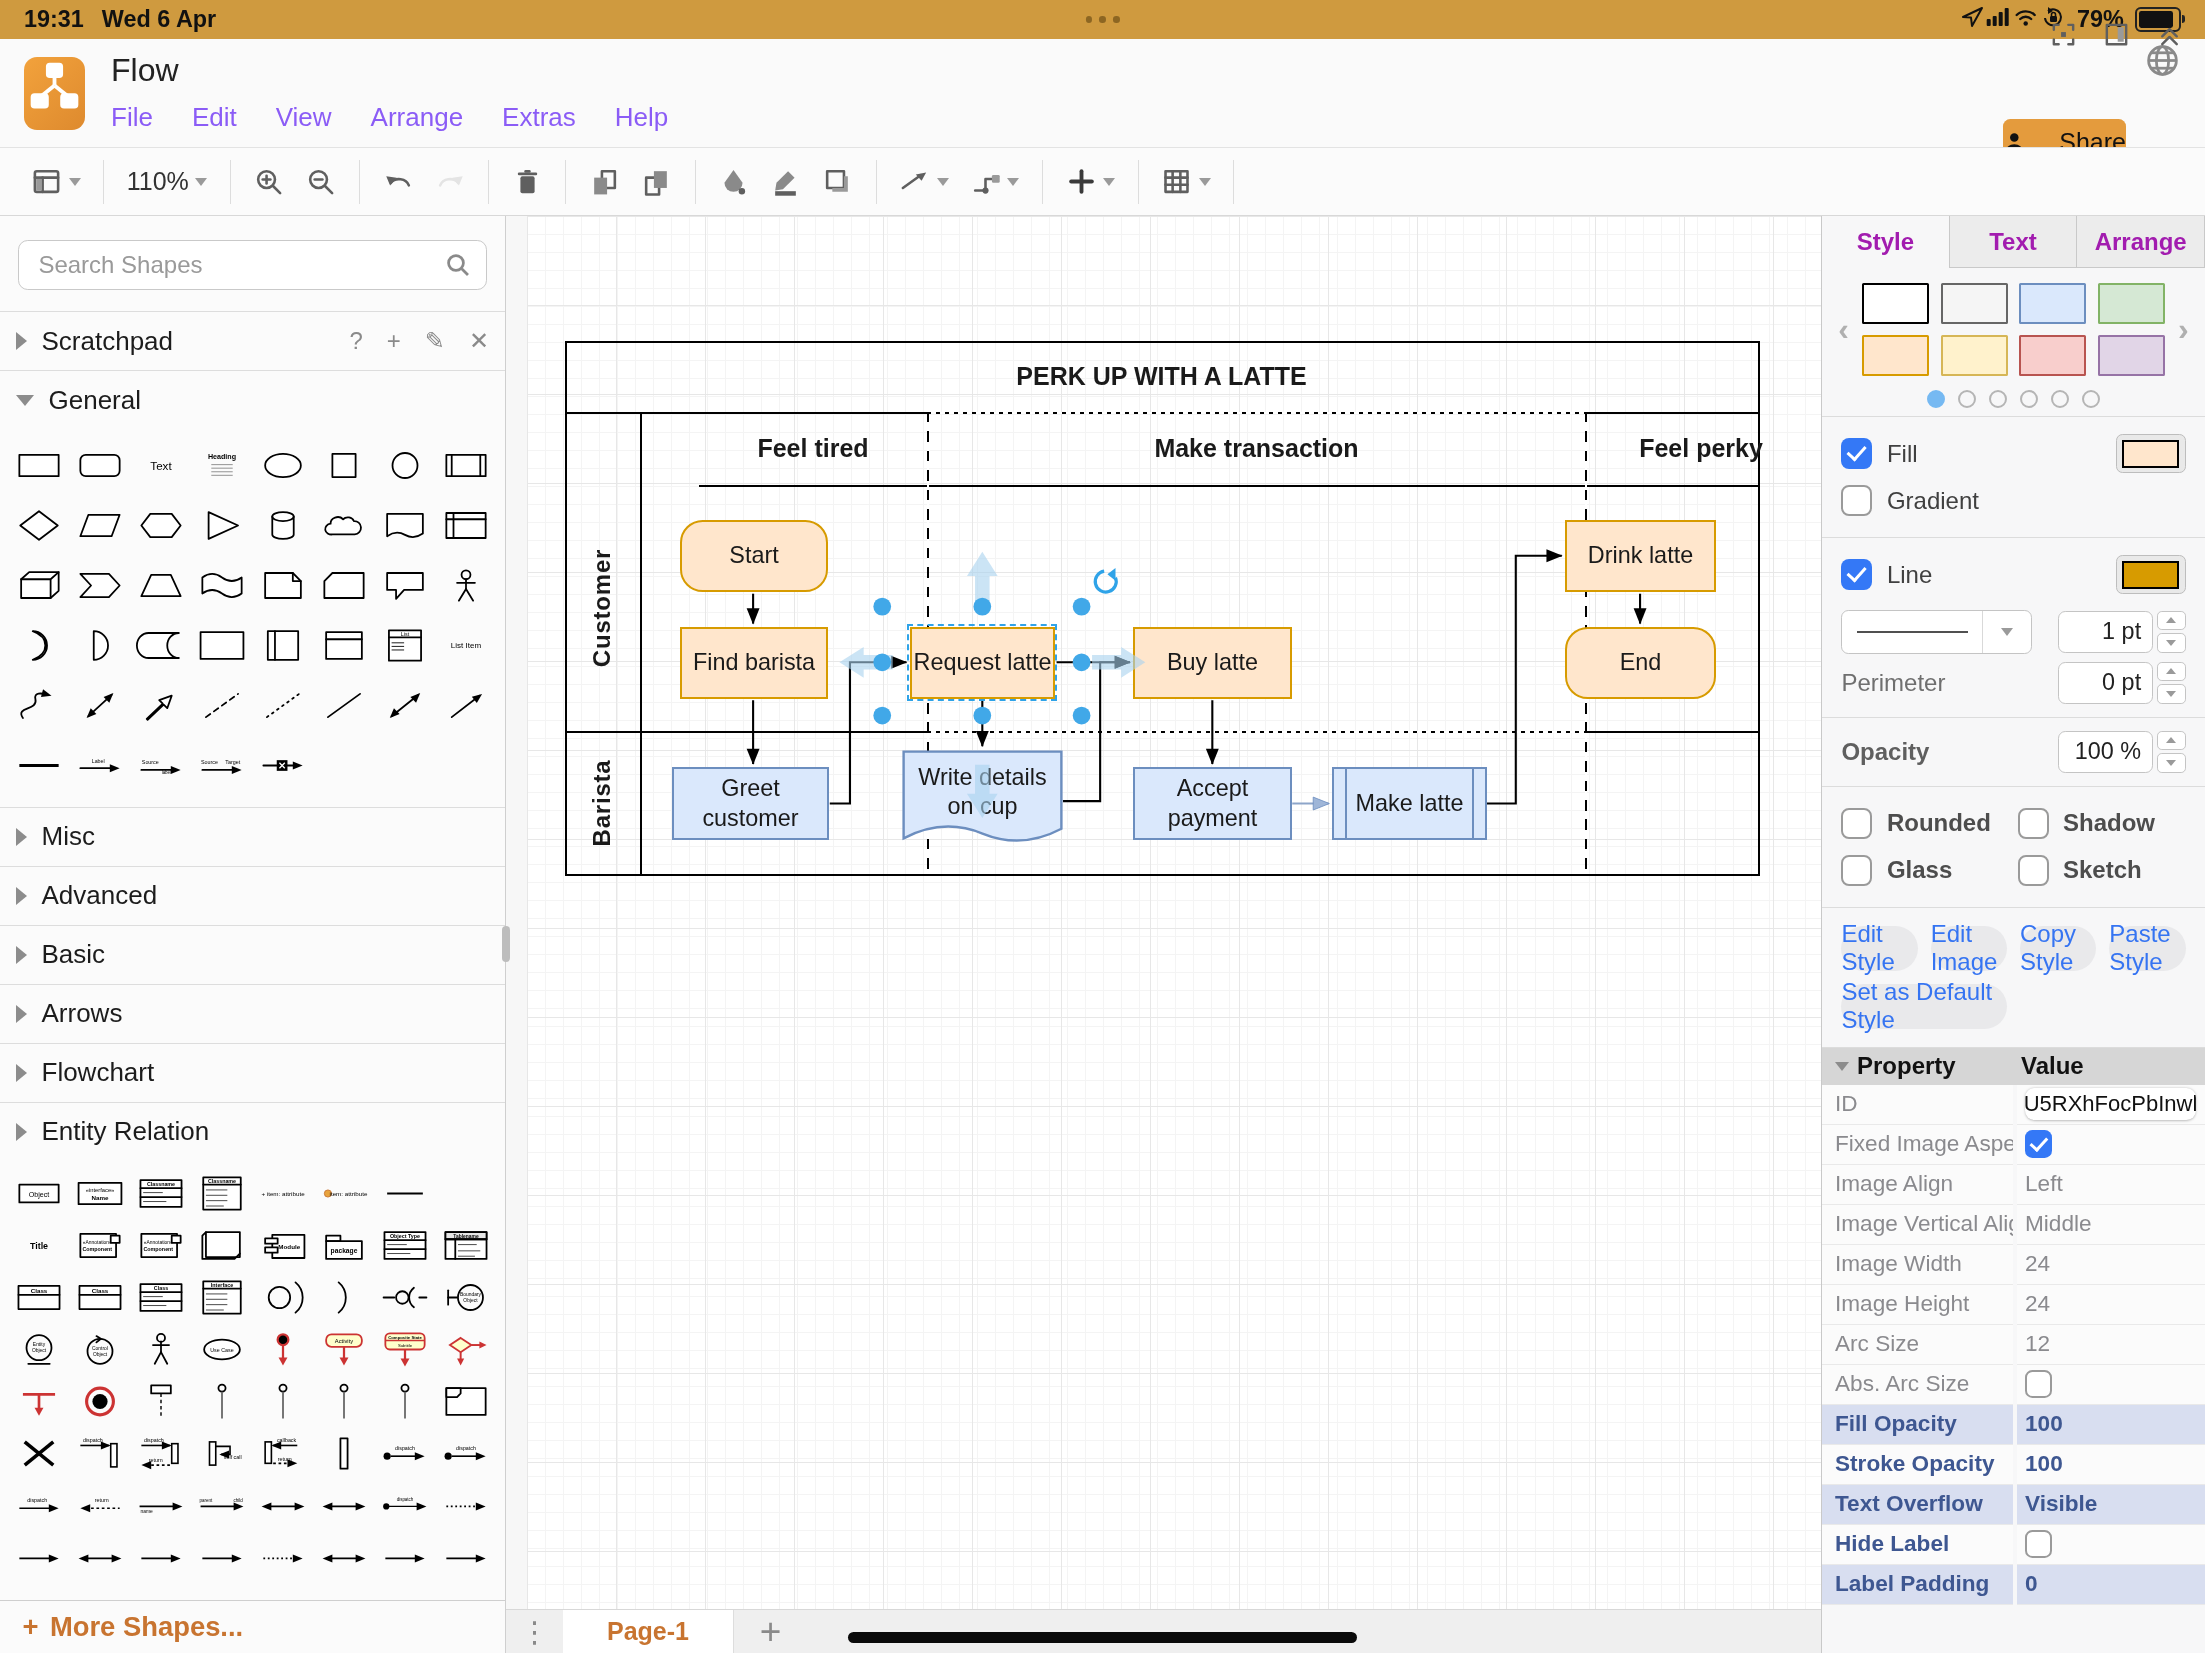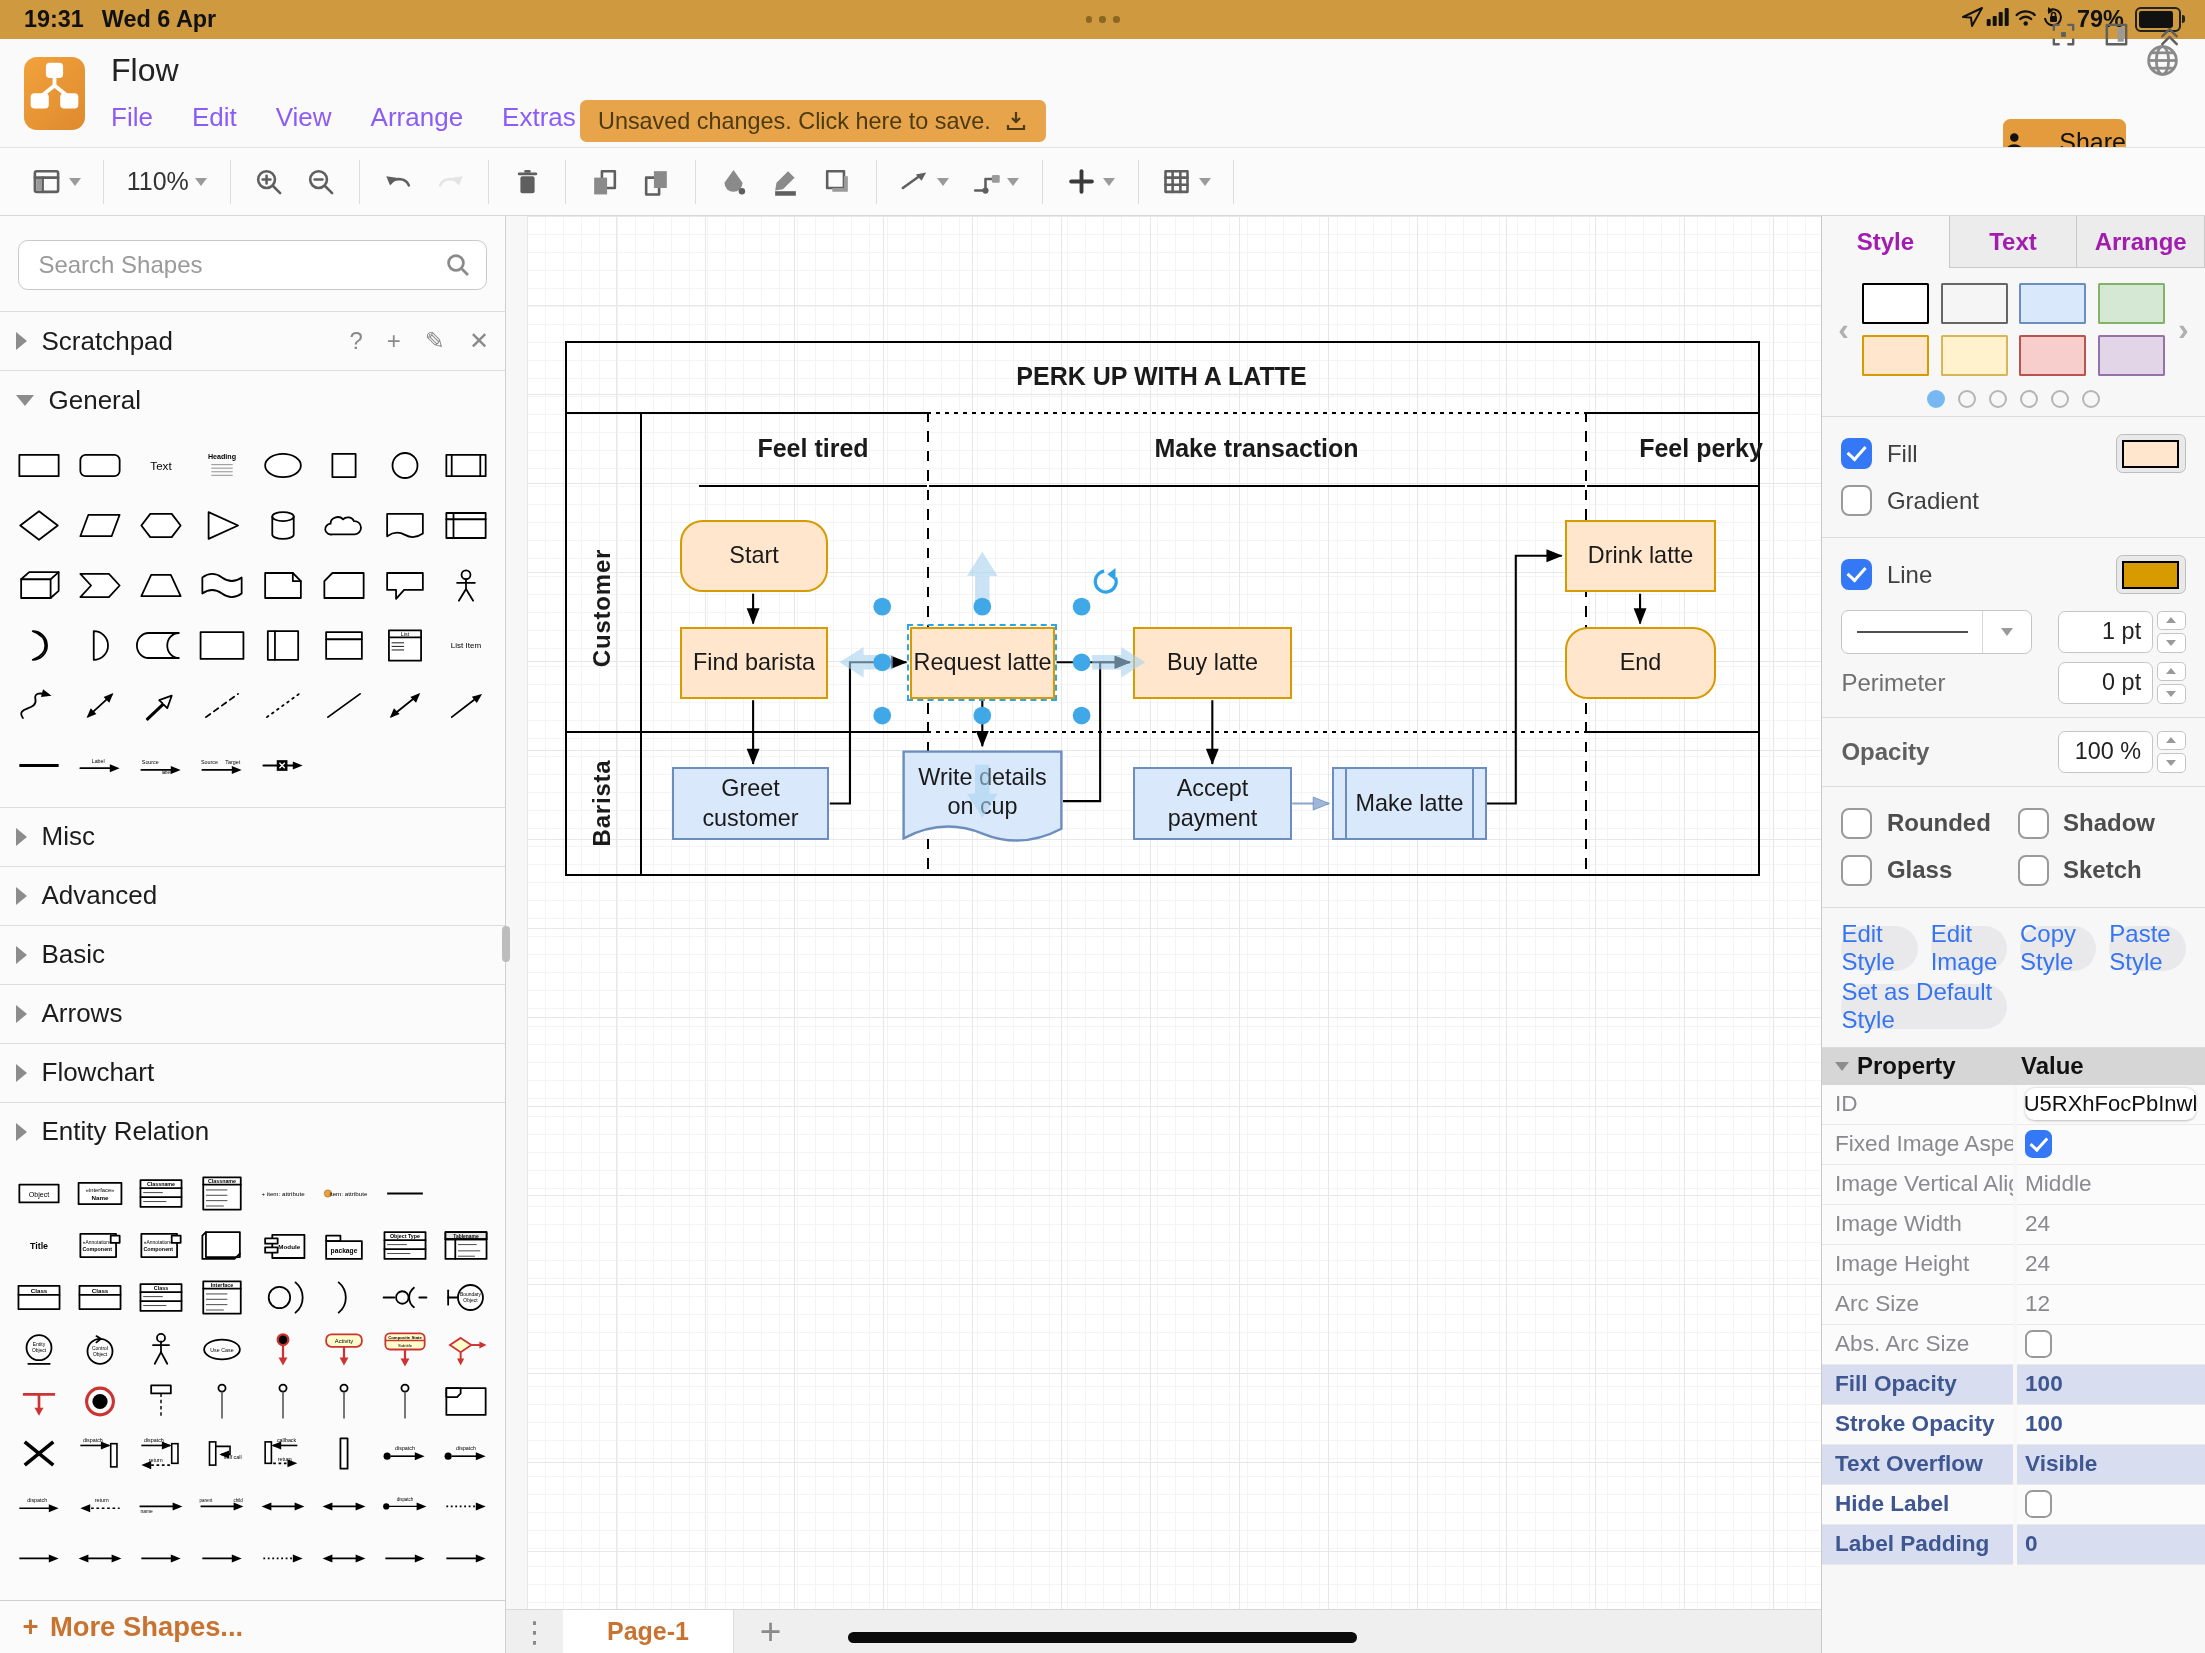--- a/index.html
+++ b/index.html
@@ -215,27 +215,20 @@
     </div>
     <div id="title">Flow</div>
     <div id="menubar">
         <span>File</span>
         <span>Edit</span>
         <span>View</span>
         <span>Arrange</span>
         <span>Extras</span>
         <span>Help</span>
       </div>
-    <div id="unsaved">
-      <span>Unsaved changes. Click here to save.</span>
-      <svg width="24" height="24" viewBox="0 0 24 24" fill="none" stroke="#4c3a10" stroke-width="2.2">
-        <path d="M12 3v10M8 9l4 4 4-4"></path>
-          <path d="M4 16v4h16v-4"></path>
-        </svg>
-    </div>
     <div id="share">
       <svg width="22.6" height="22.6" viewBox="0 0 24 24" fill="#111">
         <circle cx="12" cy="7" r="4.5"></circle>
           <path d="M3 22c0-5 4-8 9-8s9 3 9 8z"></path>
         </svg>
       <span>Share</span>
     </div>
     <div id="globe">
       <svg viewBox="0 0 24 24" fill="none" stroke="currentColor" stroke-width="1.8">
         <circle cx="12" cy="12" r="9"></circle>
@@ -1762,20 +1755,24 @@
                 <span class="idinput">U5RXhFocPbInwl</span>
               </div>
             </div>
             <div class="prow">
               <div class="c1">Fixed Image Aspect</div>
               <div class="c2">
                 <span class="cb on"></span>
               </div>
             </div>
             <div class="prow">
+              <div class="c1">Image Align</div>
+              <div class="c2">Left</div>
+            </div>
+            <div class="prow">
               <div class="c1">Image Vertical Align</div>
               <div class="c2">Middle</div>
             </div>
             <div class="prow">
               <div class="c1">Image Width</div>
               <div class="c2">24</div>
             </div>
             <div class="prow">
               <div class="c1">Image Height</div>
               <div class="c2">24</div>

